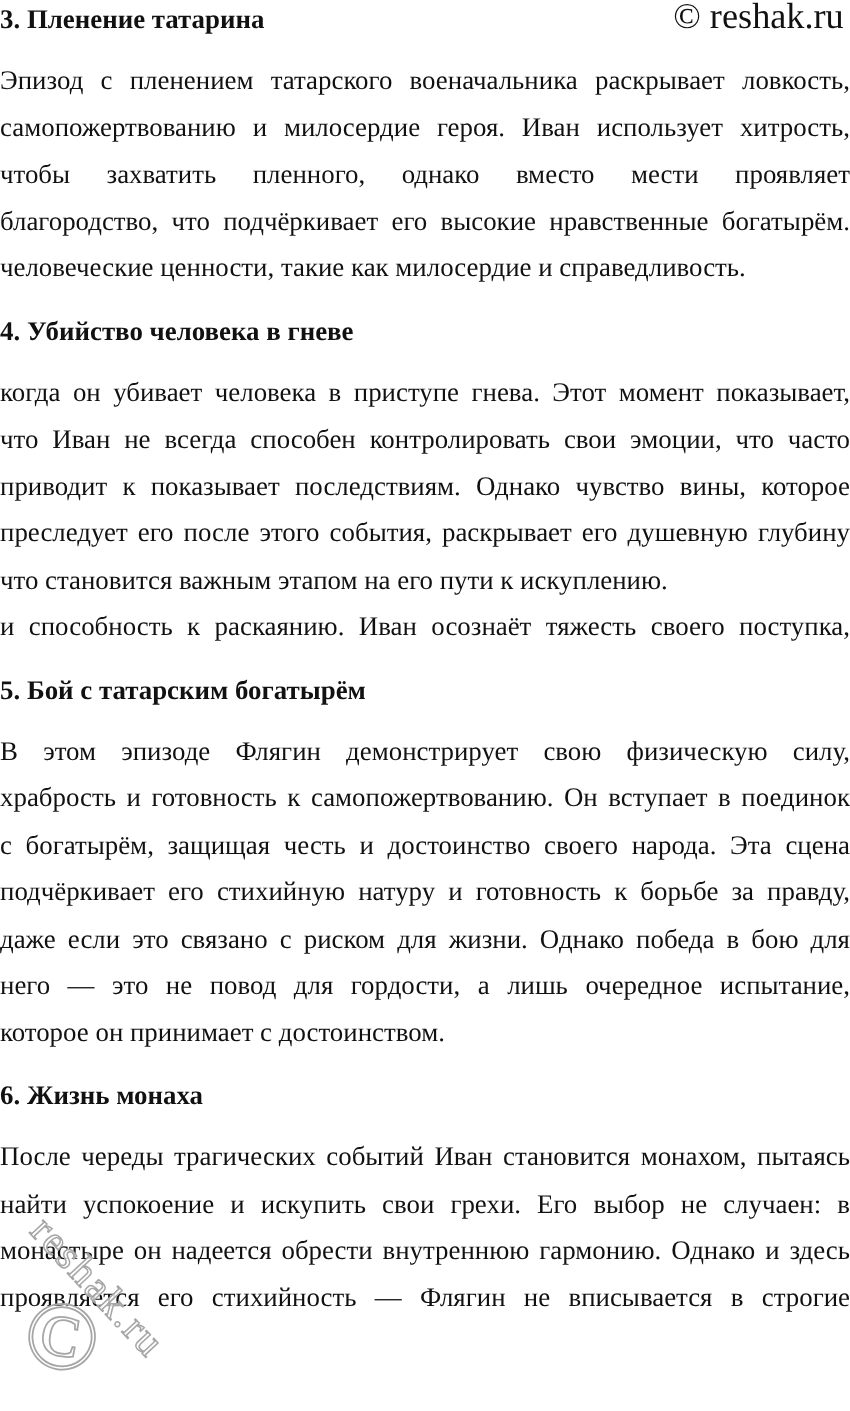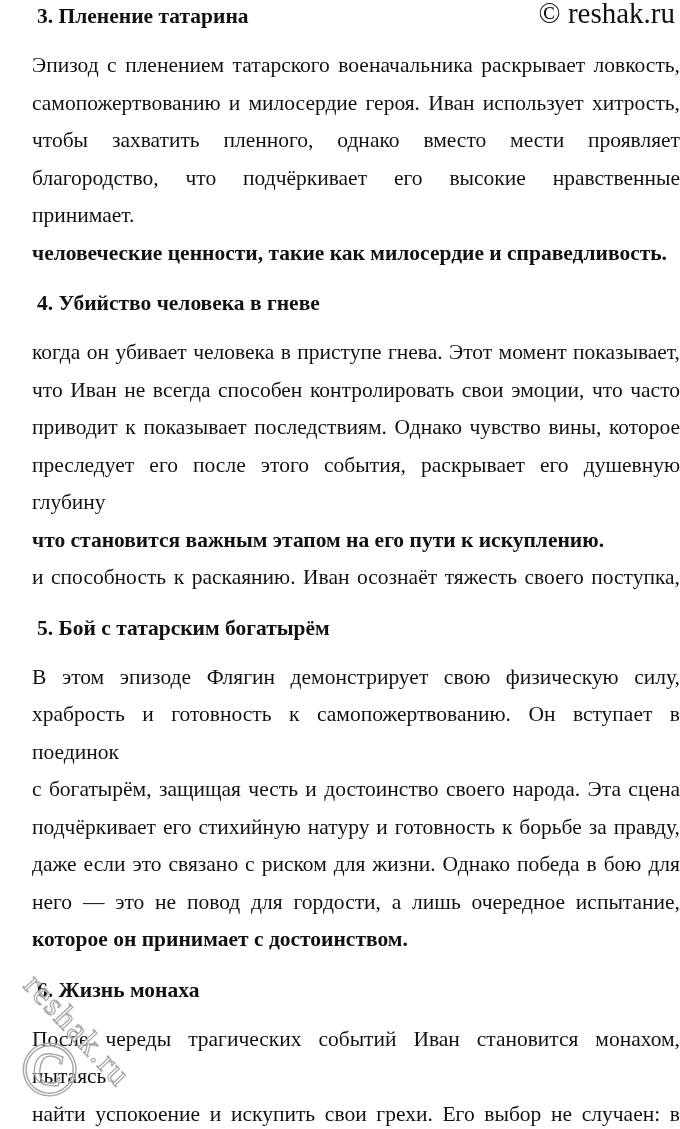--- a/index.html
+++ b/index.html
@@ -16,46 +16,45 @@
     overflow: hidden;
     background: var(--paper);
     color: var(--text);
     font-family: "Liberation Serif", "DejaVu Serif", serif;
   }
   .hrow {
     display: flex;
     justify-content: space-between;
     align-items: baseline;
     margin-top: 18px;
-    padding-left: 37px;
   }
   section:first-child .hrow { margin-top: 0; }
   .heading {
     font-size: 21.5px;
     line-height: 26px;
     font-weight: bold;
     white-space: nowrap;
   }
   .copyright {
     font-size: 29px;
     line-height: 26px;
     font-weight: normal;
     padding-right: 5px;
     white-space: nowrap;
   }
-  .para { margin-top: 18px; padding-left: 32px; }
+  .para { margin-top: 18px; }
   .line {
     font-size: 21.5px;
     line-height: 37.5px;
     text-align: justify;
     text-align-last: justify;
     text-justify: inter-word;
     white-space: normal;
   }
-  .line.last { text-align-last: left; font-weight: bold; }
+  .line.last { text-align-last: left; }
   .wm-symbol {
     position: absolute;
     left: 20px;
     top: 1030px;
     font-size: 78px;
     line-height: 1;
     color: rgba(255,255,255,0.35);
     -webkit-text-stroke: 1.4px var(--watermark);
     transform: rotate(10deg);
     pointer-events: none;
@@ -85,21 +84,21 @@
   <div id="sections">
       <section>
         <div class="hrow">
           <h2 class="heading">3. Пленение татарина</h2>
           <span class="copyright">© reshak.ru</span>
         </div>
         <div class="para">
           <div class="line">Эпизод с пленением татарского военачальника раскрывает ловкость,</div>
           <div class="line">самопожертвованию и милосердие героя. Иван использует хитрость,</div>
           <div class="line">чтобы захватить пленного, однако вместо мести проявляет</div>
-          <div class="line">благородство, что подчёркивает его высокие нравственные принимает.</div>
+          <div class="line">благородство, что подчёркивает его высокие нравственные богатырём.</div>
           <div class="line last">человеческие ценности, такие как милосердие и справедливость.</div>
         </div>
       </section>
       <section>
         <div class="hrow">
           <h2 class="heading">4. Убийство человека в гневе</h2>
         </div>
         <div class="para">
           <div class="line">когда он убивает человека в приступе гнева. Этот момент показывает,</div>
           <div class="line">что Иван не всегда способен контролировать свои эмоции, что часто</div>

